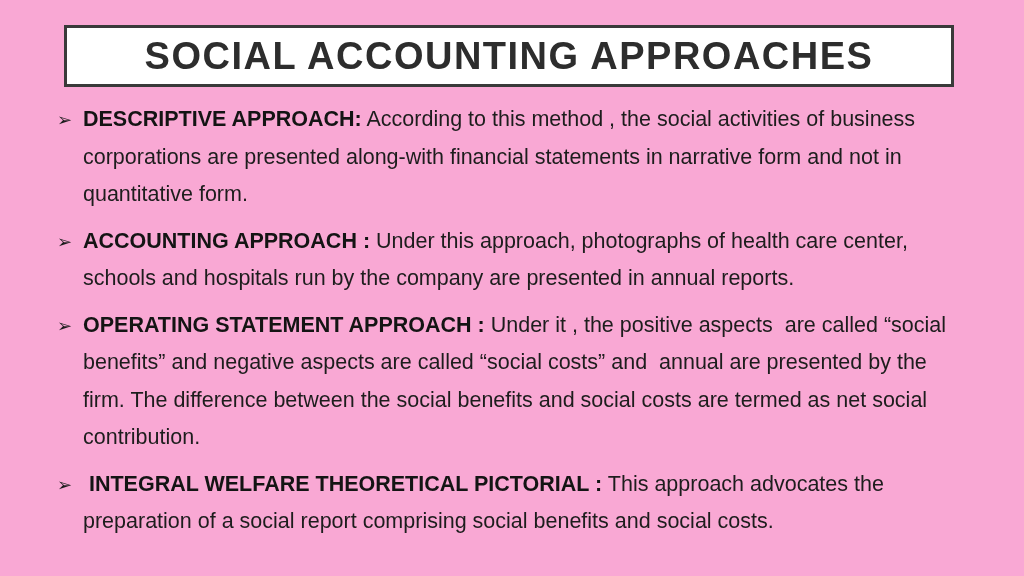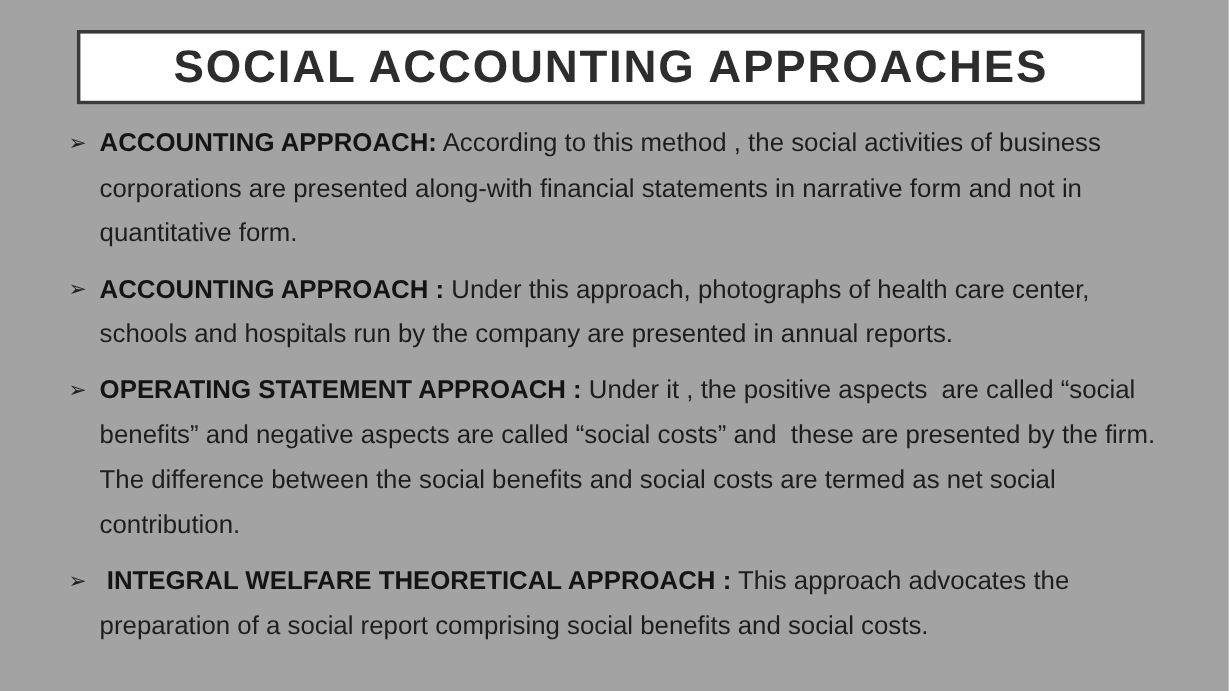--- a/index.html
+++ b/index.html
@@ -3,21 +3,21 @@
 <meta charset="utf-8">
 <style>
   * { margin: 0; padding: 0; box-sizing: border-box; }
   html, body { width: 1024px; height: 576px; overflow: hidden; }
   body { font-family: "Liberation Sans", sans-serif; }
 
   .slide {
     position: relative;
     width: 1024px;
     height: 576px;
-    background: #a3a3a3;
+    background: #f9a8d4;
   }
 
   .title-box {
     position: absolute;
     left: 64px;
     top: 25px;
     width: 890px;
     height: 62px;
     background: #ffffff;
     border: 3px solid #3a3a3a;
@@ -77,32 +77,32 @@
 <div class="slide">
 
   <div class="title-box">
     <div class="title-text">SOCIAL ACCOUNTING APPROACHES</div>
   </div>
 
   <div class="content">
 
     <div class="bullet">
       <span class="bullet-marker">➢</span>
-      <span class="bullet-text"><span class="lead">ACCOUNTING APPROACH:</span><span class="rest"> According to this method , the social activities of business corporations are presented along-with financial statements in narrative form and not in quantitative form.</span></span>
+      <span class="bullet-text"><span class="lead">DESCRIPTIVE APPROACH:</span><span class="rest"> According to this method , the social activities of business corporations are presented along-with financial statements in narrative form and not in quantitative form.</span></span>
     </div>
 
     <div class="bullet">
       <span class="bullet-marker">➢</span>
       <span class="bullet-text"><span class="lead">ACCOUNTING APPROACH :</span><span class="rest"> Under this approach, photographs of health care center, schools and hospitals run by the company are presented in annual reports.</span></span>
     </div>
 
     <div class="bullet">
       <span class="bullet-marker">➢</span>
-      <span class="bullet-text"><span class="lead">OPERATING STATEMENT APPROACH :</span><span class="rest"> Under it , the positive aspects  are called “social benefits” and negative aspects are called “social costs” and  these are presented by the firm. The difference between the social benefits and social costs are termed as net social contribution.</span></span>
+      <span class="bullet-text"><span class="lead">OPERATING STATEMENT APPROACH :</span><span class="rest"> Under it , the positive aspects  are called “social benefits” and negative aspects are called “social costs” and  annual are presented by the firm. The difference between the social benefits and social costs are termed as net social contribution.</span></span>
     </div>
 
     <div class="bullet">
       <span class="bullet-marker">➢</span>
-      <span class="bullet-text"><span class="lead"> INTEGRAL WELFARE THEORETICAL APPROACH :</span><span class="rest"> This approach advocates the preparation of a social report comprising social benefits and social costs.</span></span>
+      <span class="bullet-text"><span class="lead"> INTEGRAL WELFARE THEORETICAL PICTORIAL :</span><span class="rest"> This approach advocates the preparation of a social report comprising social benefits and social costs.</span></span>
     </div>
 
   </div>
 </div>
 
 </body></html>

